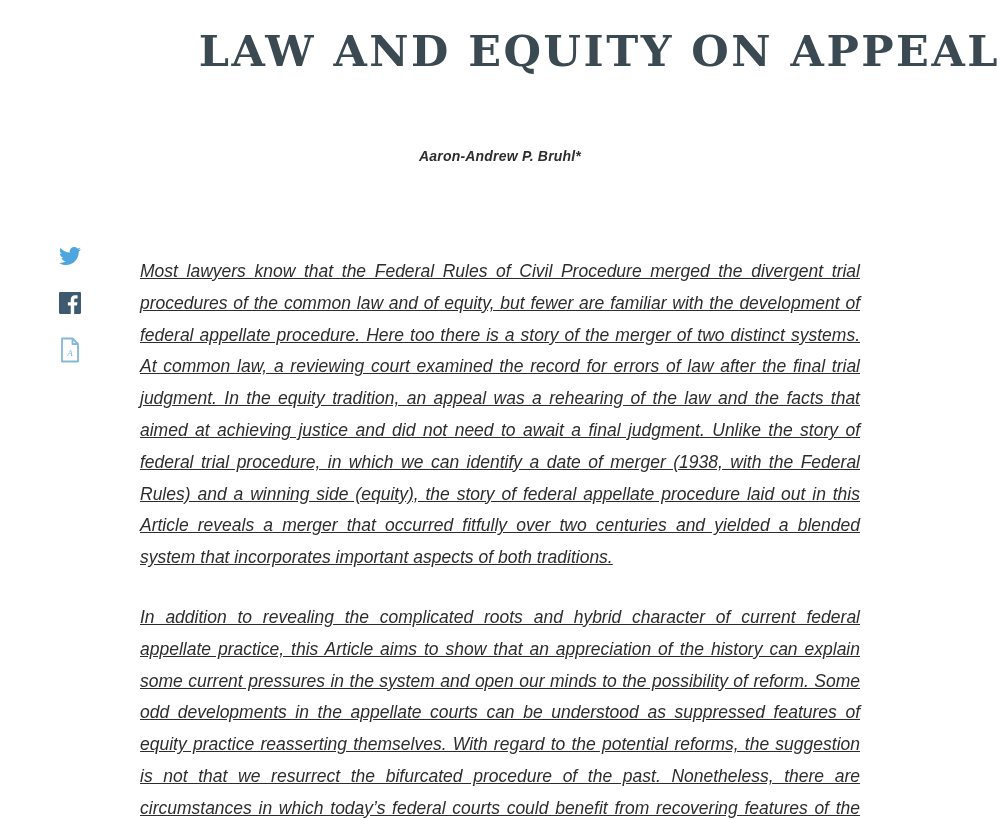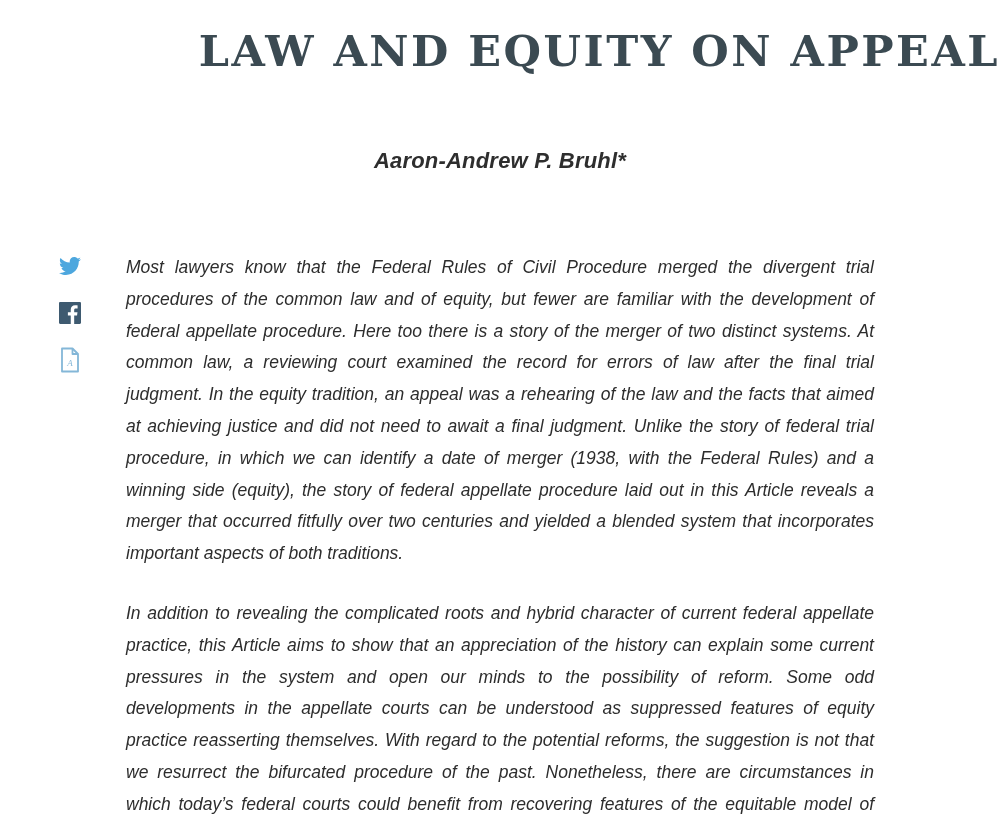--- a/index.html
+++ b/index.html
@@ -22,21 +22,21 @@
     font-weight: 700;
     font-size: 43px;
     letter-spacing: 2.5px;
     color: #3b4a52;
   }
   .author {
     margin-top: 72px;
     text-align: center;
     font-style: italic;
     font-weight: 700;
-    font-size: 22px;
+    font-size: 14px;
     color: #2e2e2e;
     letter-spacing: 0.2px;
   }
   .content {
     display: flex;
     margin-top: 76px;
     padding: 0 124px 0 56px;
   }
   .share-col {
     width: 68px;
@@ -56,21 +56,21 @@
     text-decoration: none;
   }
   .abstract {
     flex: 1;
     font-style: italic;
     font-size: 17.5px;
     line-height: 31.8px;
     color: #2d2d2d;
     text-align: justify;
   }
-  .abstract p { margin: 2px; }
+  .abstract p { margin: 16px; text-decoration: underline; }
   .abstract p + p { margin-top: 28px; }
 </style>
 </head>
 <body>
 
 <h1 class="page-title">LAW AND EQUITY ON APPEAL</h1>
 
 <div class="author">Aaron-Andrew P. Bruhl*</div>
 
 <div class="content">

